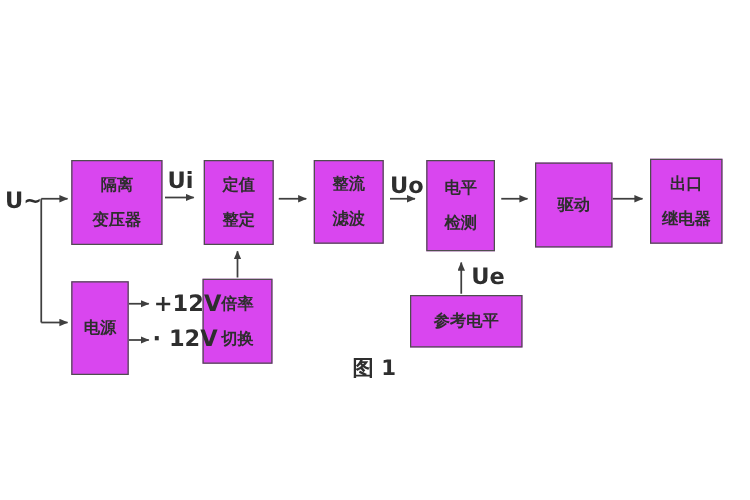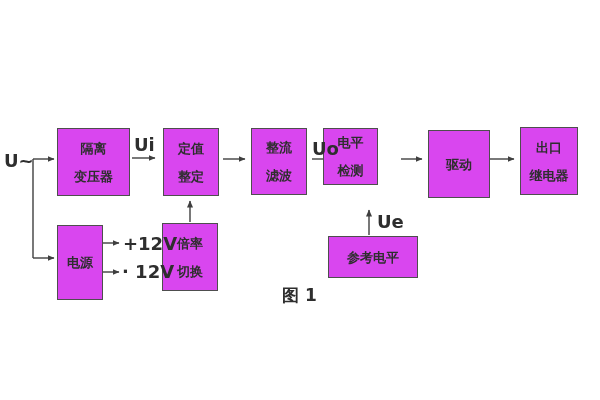--- a/index.html
+++ b/index.html
@@ -92,21 +92,21 @@
   <div class="block" style="left:163px;top:128px;width:56px;height:68px">
     <span>定值</span>
     <span>整定</span>
   </div>
 
   <div class="block" style="left:251px;top:128px;width:56px;height:67px">
     <span>整流</span>
     <span>滤波</span>
   </div>
 
-  <div class="block" style="left:323px;top:128px;width:55px;height:57px">
+  <div class="block" style="left:341px;top:128px;width:55px;height:73px">
     <span>电平</span>
     <span>检测</span>
   </div>
 
   <div class="block" style="left:428px;top:130px;width:62px;height:68px">
     <span>驱动</span>
   </div>
 
   <div class="block" style="left:520px;top:127px;width:58px;height:68px">
     <span>出口</span>

